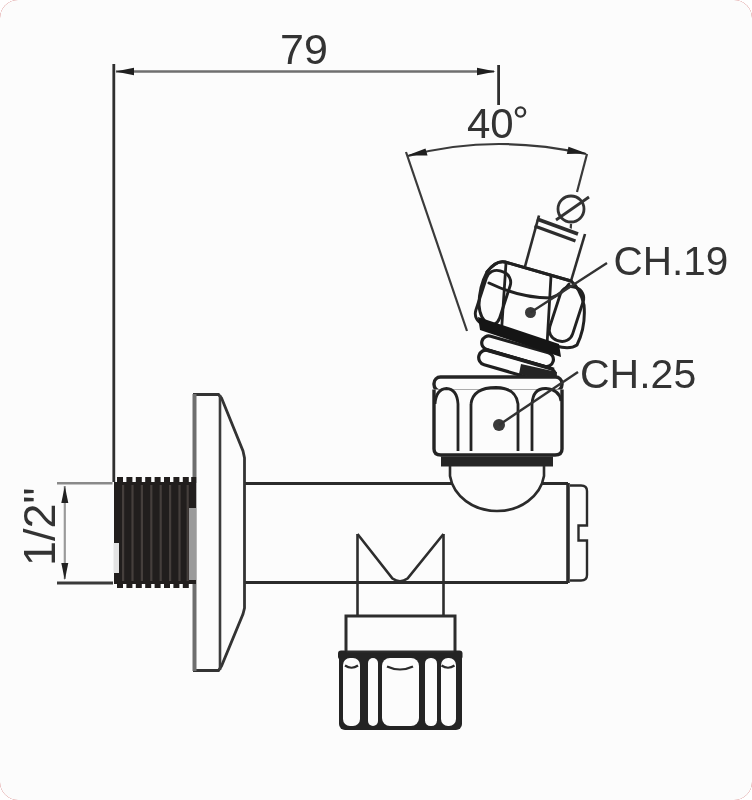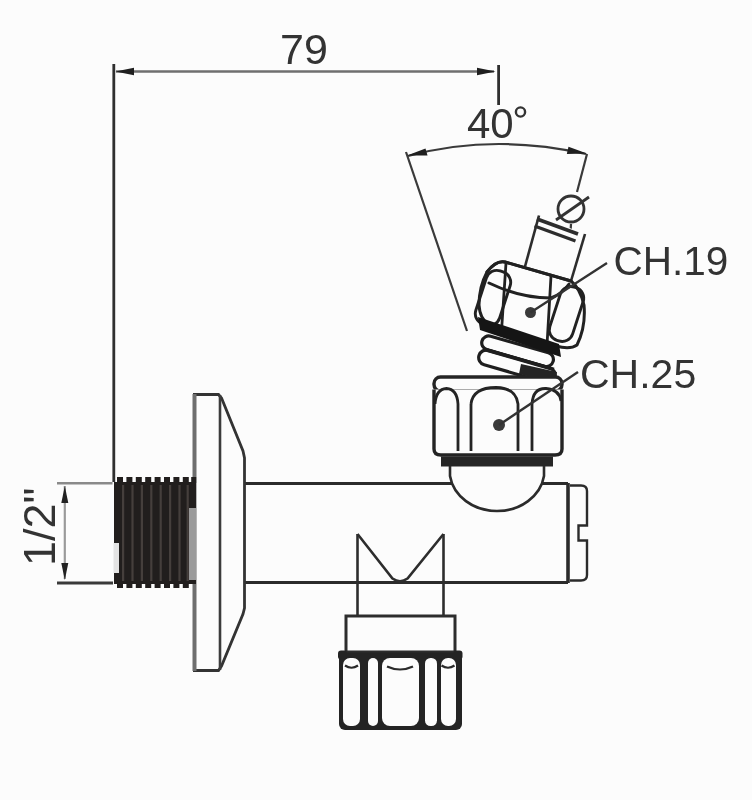--- a/index.html
+++ b/index.html
@@ -1,16 +1,16 @@
 <!DOCTYPE html>
 <html><head>
 <meta charset="utf-8">
 <style>
 html,body{margin:0;padding:0;background:#fff;}
-#stage{position:relative;width:752px;height:800px;background:#b91c1c;overflow:hidden;}
+#stage{position:relative;width:752px;height:800px;background:#b91c1c;overflow:hidden;border-radius:18px;}
 svg{position:absolute;left:0;top:0;filter:blur(0.55px);}
 text{font-family:"Liberation Sans",sans-serif;fill:#333;}
 </style>
 </head>
 <body>
 <div id="stage">
 <svg width="752" height="800" viewBox="0 0 752 800">
   <rect x="0" y="0" width="752" height="800" fill="#fcfcfc"></rect>
 
   <g stroke="#6f6f6f" stroke-width="2.6" fill="none">

